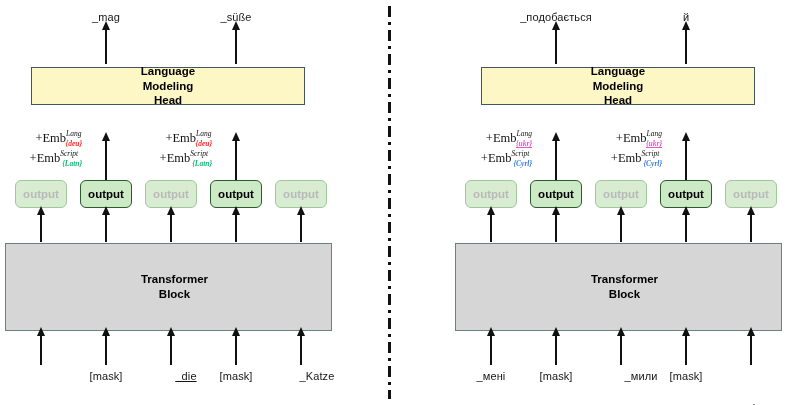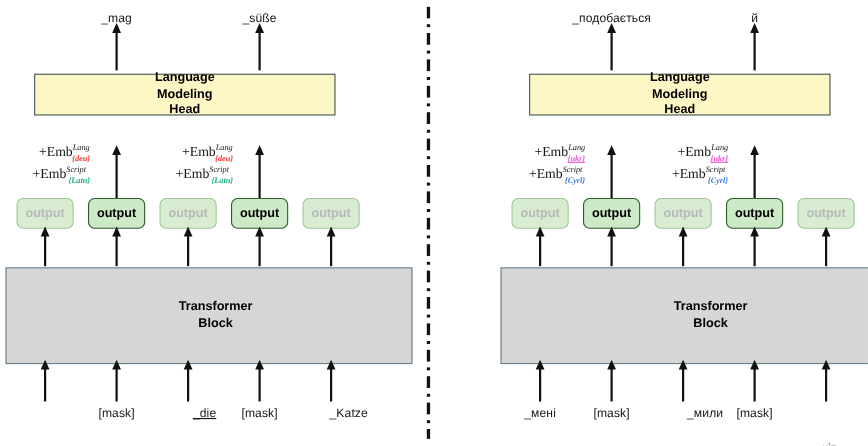--- a/index.html
+++ b/index.html
@@ -93,21 +93,21 @@
     font-weight: bold;
     color: #000;
     line-height: 1.28;
   }
 
   
   .tf-block {
     position: absolute;
     left: 5px;
     top: 243px;
-    width: 370px;
+    width: 327px;
     height: 88px;
     background: #d6d6d6;
     border: 1.5px solid #6a7f8c;
     box-sizing: border-box;
     display: flex;
     flex-direction: column;
     align-items: center;
     justify-content: center;
     font-size: 11.5px;
     font-weight: bold;

